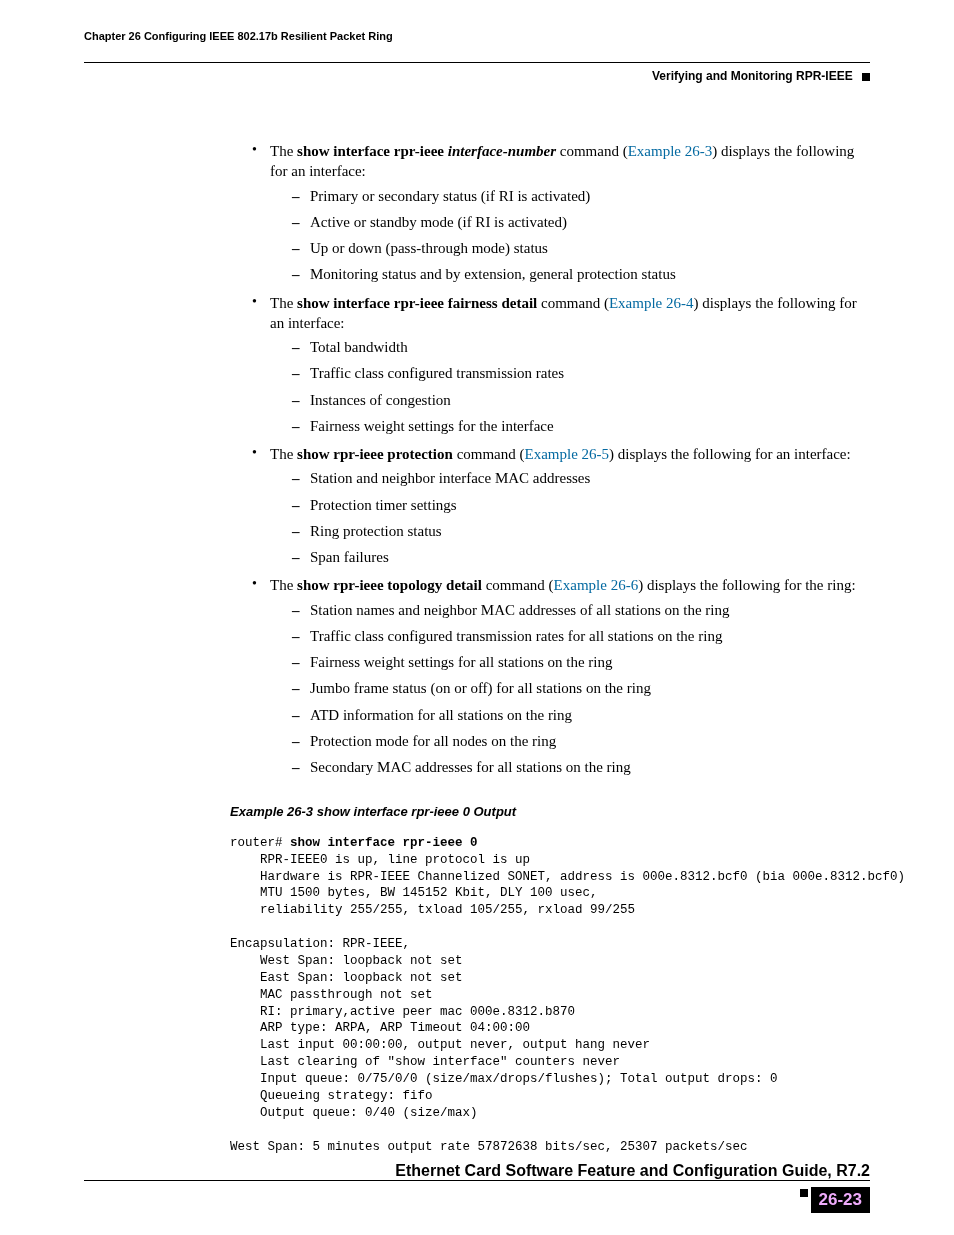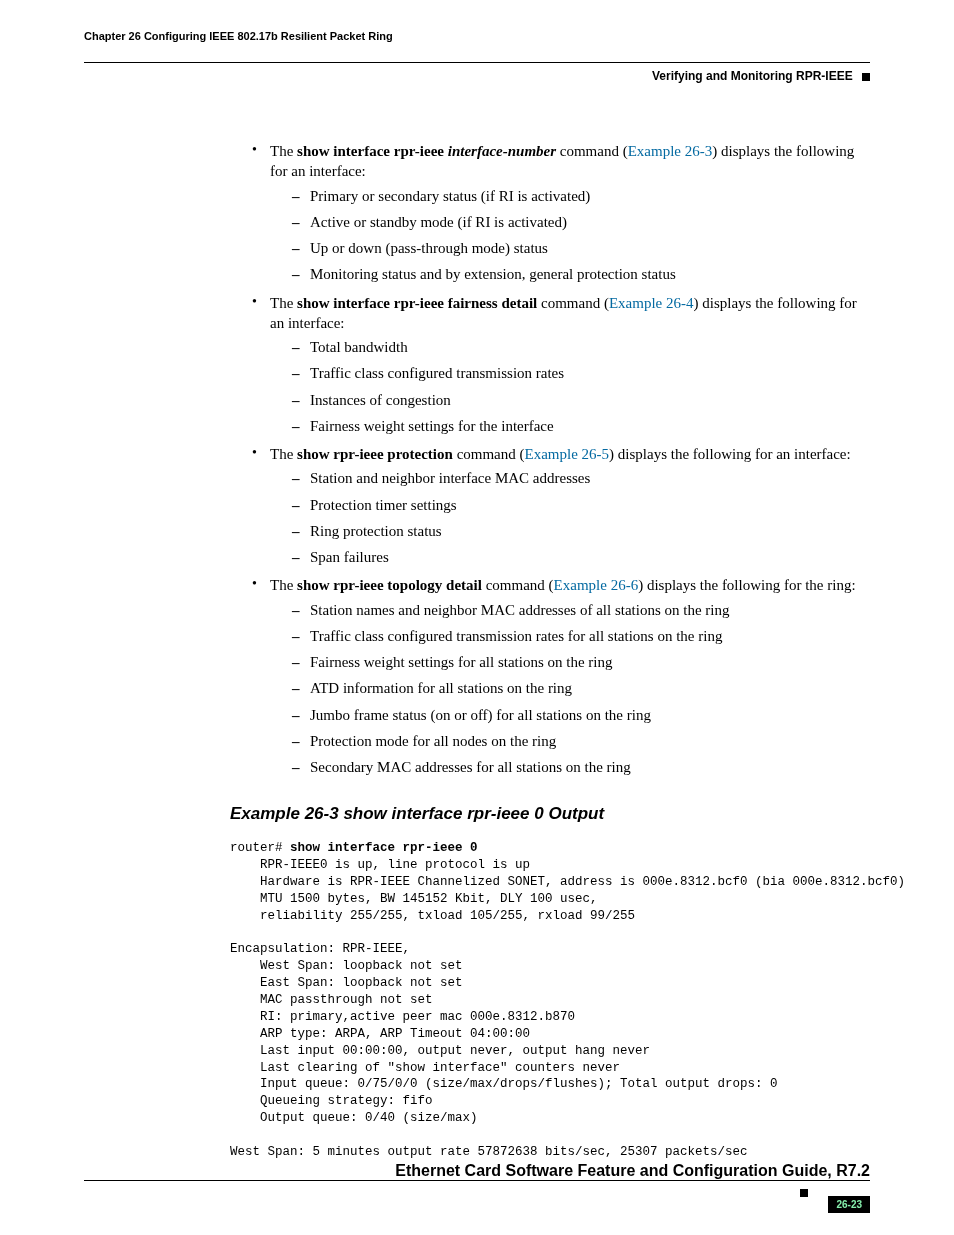--- a/index.html
+++ b/index.html
@@ -79,21 +79,21 @@
     position: absolute;
     left: 0;
     top: 0;
     font-weight: bold;
   }
   .cmd-bold { font-weight: bold; }
   .cmd-italic { font-style: italic; font-weight: bold; }
   .link { color: #0369a1; }
   .example-title {
     font-family: Arial, Helvetica, sans-serif;
-    font-size: 17px;
+    font-size: 13px;
     font-weight: bold;
     font-style: italic;
     margin-top: 26px;
     margin-bottom: 14px;
     margin-left: -22px;
   }
   .code-block {
     font-family: "Courier New", Courier, monospace;
     font-size: 12.5px;
     white-space: pre;
@@ -115,24 +115,24 @@
     font-family: Arial, Helvetica, sans-serif;
     font-size: 16px;
     font-weight: bold;
     text-align: right;
   }
   .page-num {
     position: absolute;
     right: 0;
     bottom: -6px;
     background: #000;
-    color: #86efac;
-    font-family: Arial, Helvetica, sans-serif;
-    font-weight: bold;
-    font-size: 10px;
+    color: #f0abfc;
+    font-family: Arial, Helvetica, sans-serif;
+    font-weight: bold;
+    font-size: 17px;
     padding: 3px 8px;
   }
   .footer-square {
     display: inline-block;
     width: 8px;
     height: 8px;
     background: #000;
     margin-right: 6px;
     vertical-align: middle;
   }
@@ -180,22 +180,22 @@
           <li>Span failures</li>
         </ul>
       </li>
 
       <li>
         <span>The </span><span class="cmd-bold">show rpr-ieee topology detail</span><span> command (</span><span class="link">Example 26-6</span><span>) displays the following for the ring:</span>
         <ul class="dash-list">
           <li>Station names and neighbor MAC addresses of all stations on the ring</li>
           <li>Traffic class configured transmission rates for all stations on the ring</li>
           <li>Fairness weight settings for all stations on the ring</li>
+          <li>Jumbo frame status (on or off) for all stations on the ring</li>
           <li>ATD information for all stations on the ring</li>
-          <li>Jumbo frame status (on or off) for all stations on the ring</li>
           <li>Protection mode for all nodes on the ring</li>
           <li>Secondary MAC addresses for all stations on the ring</li>
         </ul>
       </li>
 
     </ul>
 
     <div class="example-title">Example 26-3   show interface rpr-ieee 0 Output</div>
 
     <div class="code-block"><span>router# </span><span class="code-bold">show interface rpr-ieee 0</span>

